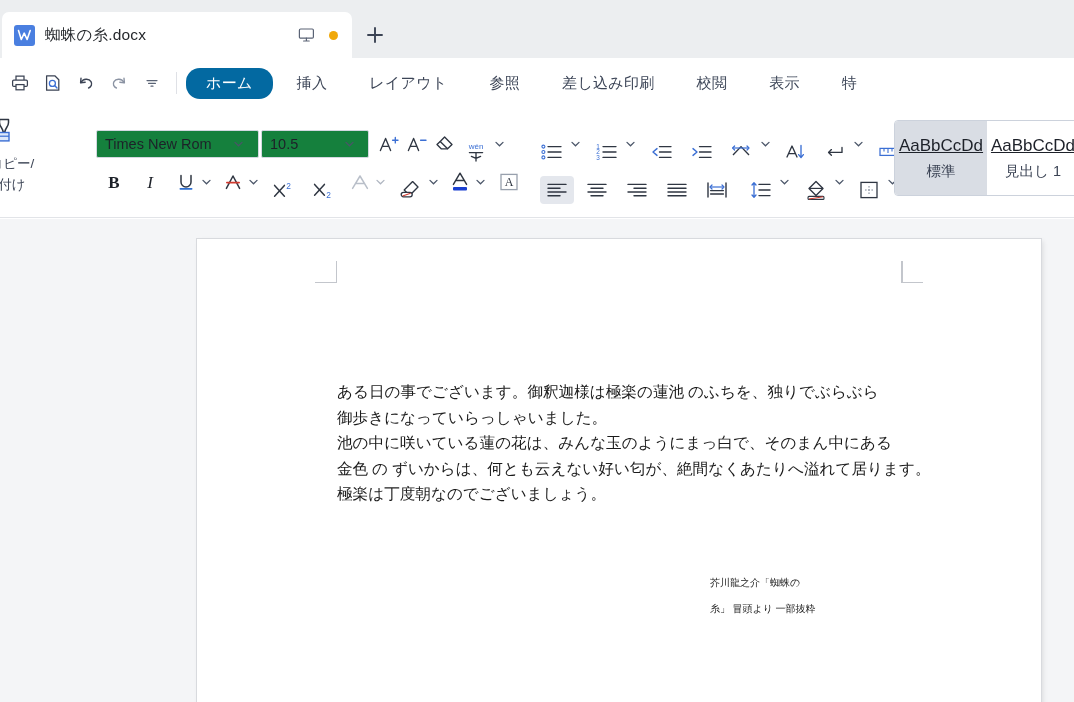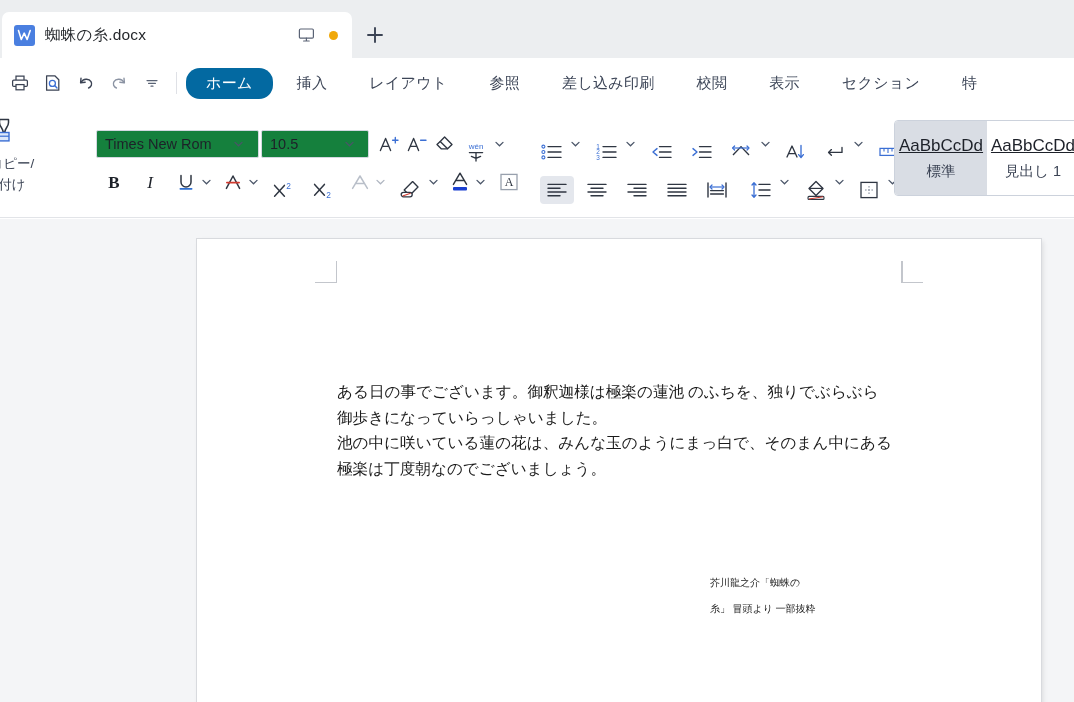--- a/index.html
+++ b/index.html
@@ -233,21 +233,20 @@
       <span class="qat-sep"></span>
     </div>
     <div class="rtab-list">
       <span class="rtab active">ホーム</span>
       <span class="rtab">挿入</span>
       <span class="rtab">レイアウト</span>
       <span class="rtab">参照</span>
       <span class="rtab">差し込み印刷</span>
       <span class="rtab">校閲</span>
       <span class="rtab">表示</span>
-      <span class="rtab">セクション</span>
       <span class="rtab">特</span>
     </div>
   </div>
 
   <div class="ribbon">
     <div class="ribbon-inner">
 
       <div class="paste-group">
         <span class="paste-icon">
           <svg width="34" height="36" viewBox="0 0 34 36" aria-hidden="true">
@@ -559,20 +558,21 @@
         </div>
       <div class="corner tr">
           <i class="v"></i>
           <i class="h"></i>
         </div>
 
       <div class="doc-body">
         <p>ある日の事でございます。御釈迦様は極楽の蓮池 のふちを、独りでぶらぶら</p>
         <p>御歩きになっていらっしゃいました。</p>
         <p>池の中に咲いている蓮の花は、みんな玉のようにまっ白で、そのまん中にある</p>
+        <p>金色 の ずいからは、何とも云えない好い匂が、絶間なくあたりへ溢れて居ります。</p>
         <p>極楽は丁度朝なのでございましょう。</p>
       </div>
 
       <div class="citation">
         <p>芥川龍之介「蜘蛛の</p>
         <p>糸」 冒頭より 一部抜粋</p>
       </div>
     </div>
   </div>
 

